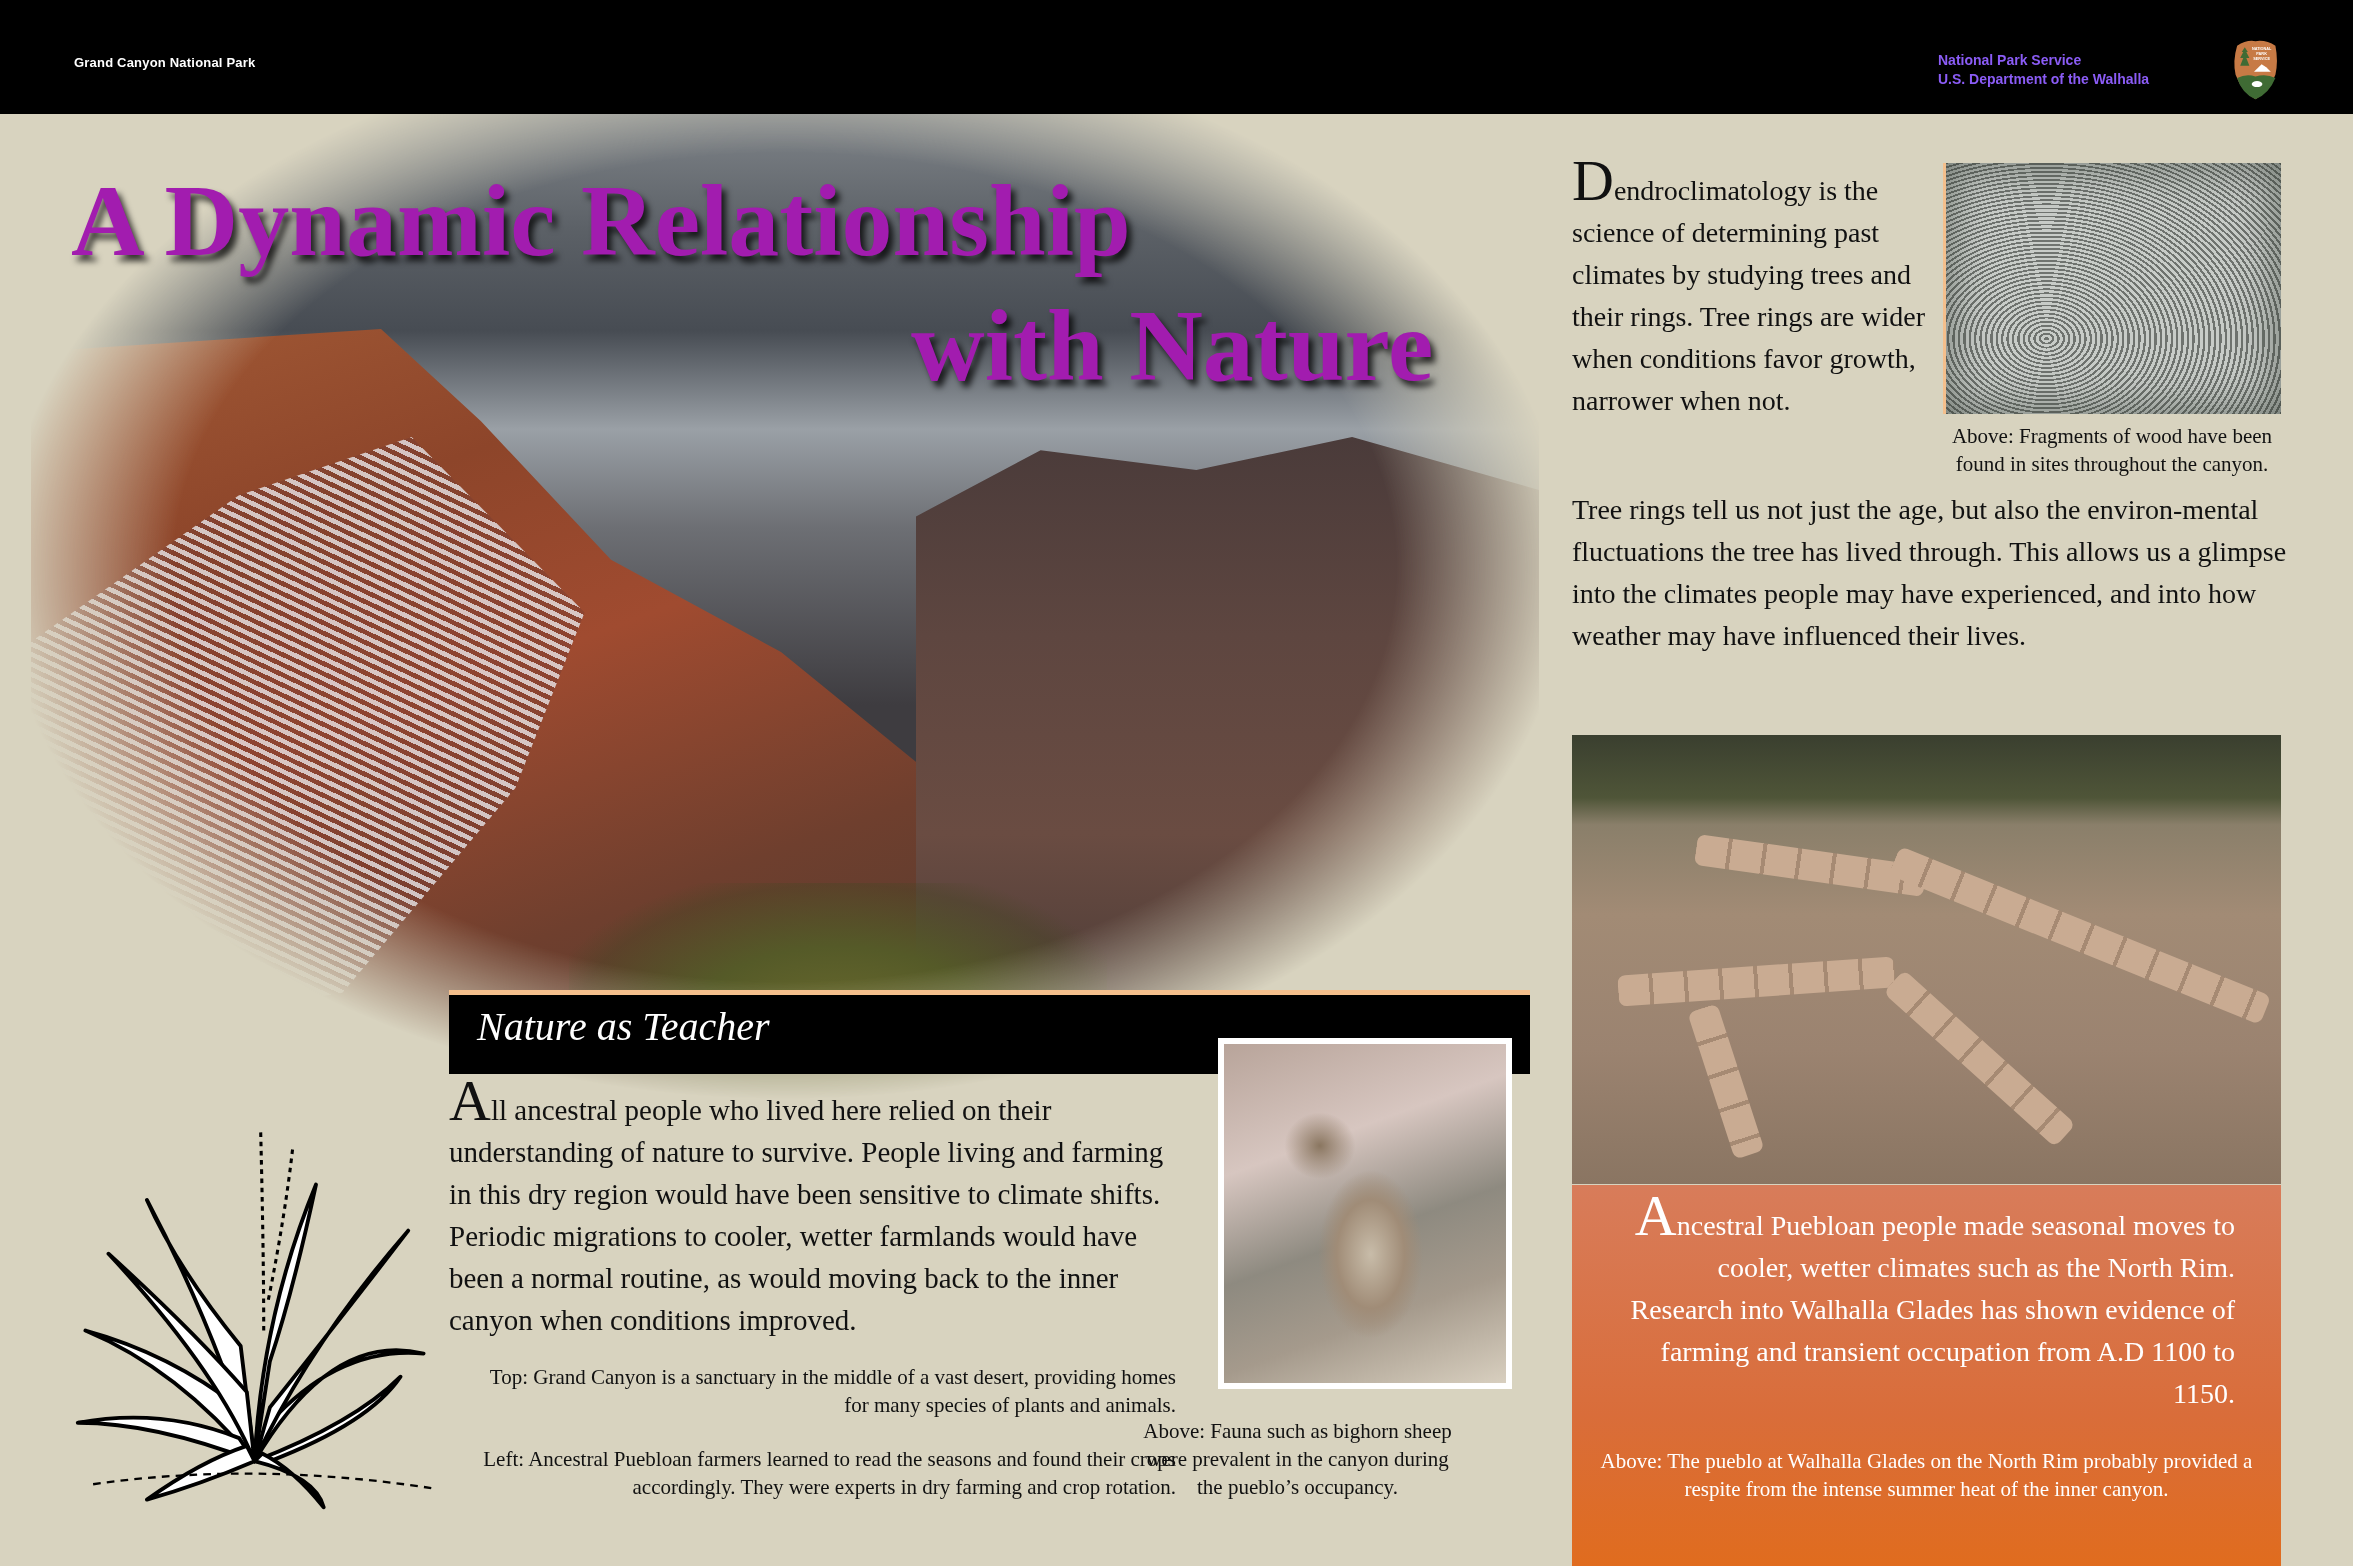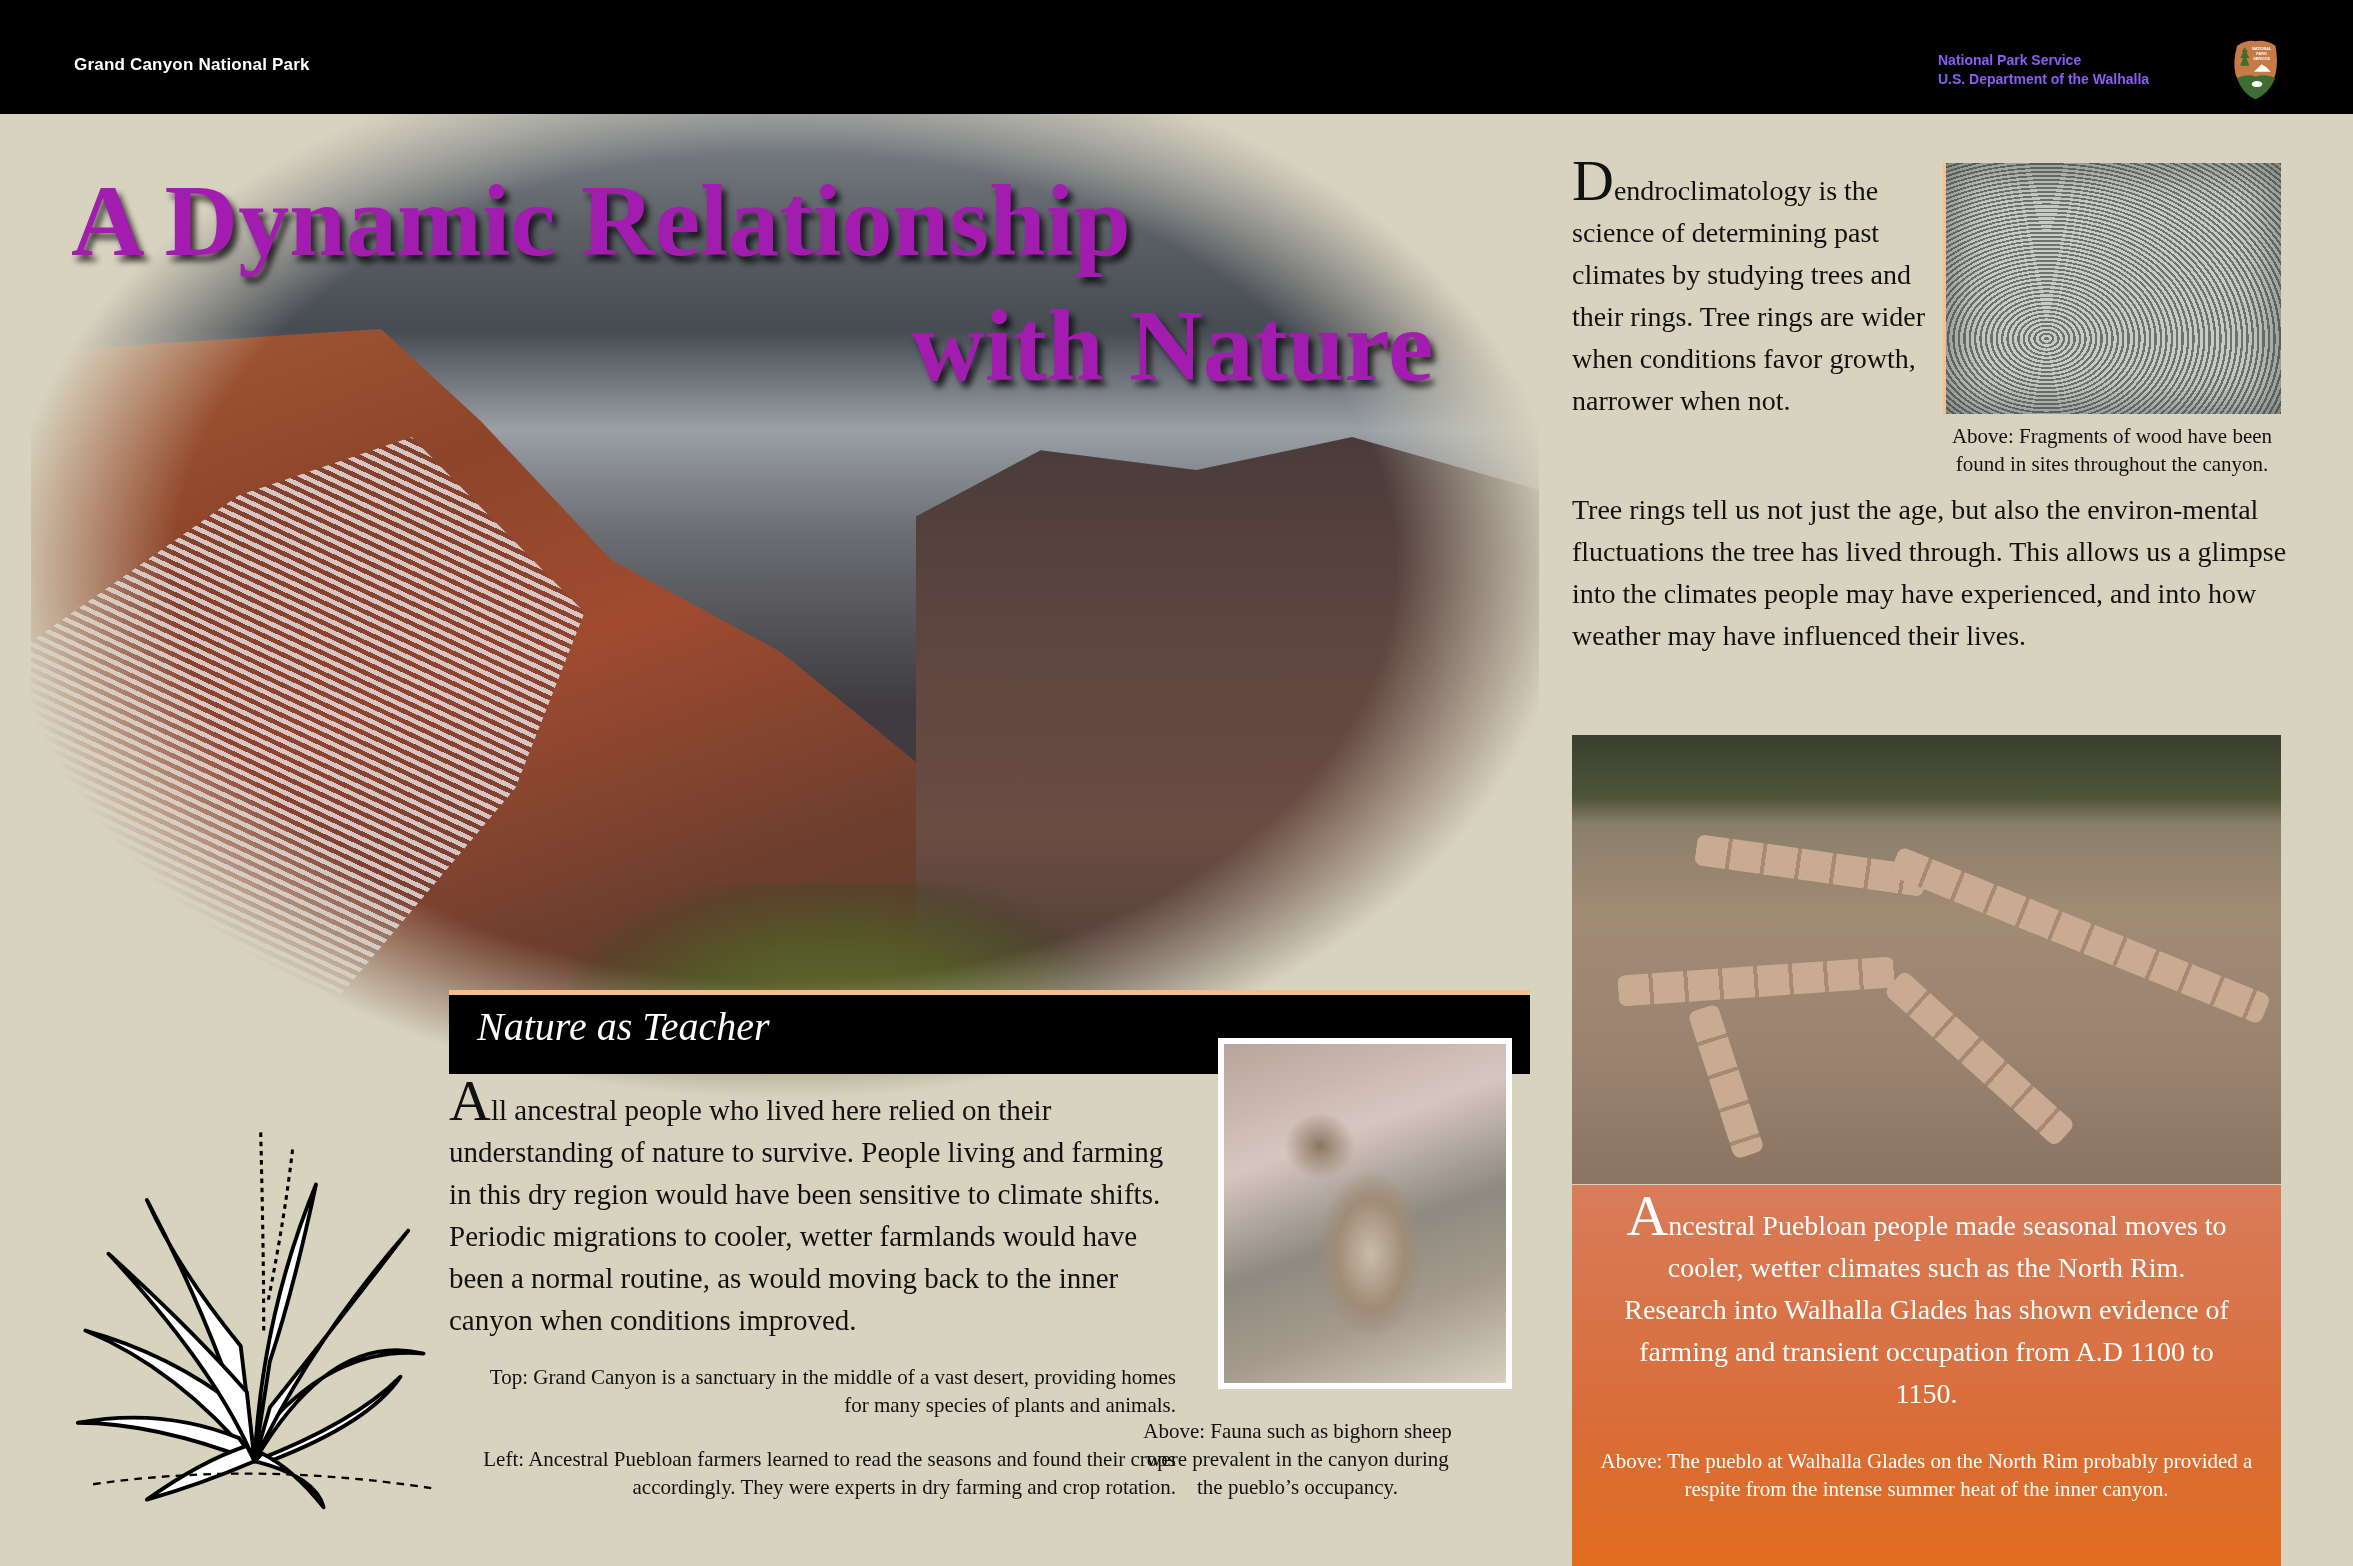--- a/index.html
+++ b/index.html
@@ -1,21 +1,21 @@
 <!DOCTYPE html>
 <html style="font-size:12.3px"><head>
 <meta charset="utf-8">
 <style>
   * { box-sizing: border-box; margin: 0; padding: 0; }
   html, body { width: 2354px; height: 1566px; overflow: hidden; background: #d8d3bf; }
   body { position: relative; font-family: "Liberation Serif", "DejaVu Serif", serif; color: #111; }
 
   
   .topband { position: absolute; left: 0; top: 0; width: 2354px; height: 114px; background: #000; }
-  .park-name { position: absolute; left: 74px; top: 55px; font-family: "Liberation Sans", "DejaVu Sans", sans-serif; font-weight: bold; color: #fff; font-size: 17px; letter-spacing: 0.2px; }
+  .park-name { position: absolute; left: 74px; top: 55px; font-family: "Liberation Sans", "DejaVu Sans", sans-serif; font-weight: bold; color: #fff; font-size: 13px; letter-spacing: 0.2px; }
   .agency { position: absolute; left: 1938px; top: 51px; font-family: "Liberation Sans", "DejaVu Sans", sans-serif; font-weight: bold; color: #8b5cf6; font-size: 14px; line-height: 18.5px; }
   .arrowhead { position: absolute; left: 2231px; top: 38px; width: 49px; height: 63px; }
 
   
   .hero { position: absolute; left: 31px; top: 114px; width: 1508px; height: 985px; overflow: hidden;
     -webkit-mask-image: radial-gradient(ellipse 52% 54% at 50% 46%, #000 78%, transparent 100%);
             mask-image: radial-gradient(ellipse 52% 54% at 50% 46%, #000 78%, transparent 100%); }
   .hero .sky { position: absolute; inset: 0;
     background: linear-gradient(180deg, #7f8489 0%, #5b6066 12%, #474c53 22%, #9aa0a6 32%, #6d6f74 42%, #3e3c40 60%); }
   .hero .rim-left { position: absolute; left: 0; top: 215px; width: 1000px; height: 769px;
@@ -61,21 +61,21 @@
     box-shadow: inset 0 0 46px rgba(40,50,40,0.6); }
   .caption-rings { position: absolute; left: 1938px; top: 422px; width: 348px; text-align: center; font-size: 21px; line-height: 28px; }
   .tree-rings-text { position: absolute; left: 1572px; top: 489px; width: 715px; font-size: 28px; line-height: 42px; }
 
   .pueblo-photo { position: absolute; left: 1572px; top: 735px; width: 709px; height: 449px;
     background: linear-gradient(180deg, #3a3f2f 0%, #4f5538 14%, #8a7f6a 20%, #a28b75 40%, #9b8370 70%, #8a7562 100%); overflow: hidden; }
   .pueblo-photo .wall { position: absolute; height: 31px; background: repeating-linear-gradient(90deg, #c9ab92 0 31px, #a68a73 31px 35px); border-radius: 7.7px; }
 
   .orange-panel { position: absolute; left: 1572px; top: 1185px; width: 709px; height: 382px;
     background: linear-gradient(180deg, #d87c5a 0%, #d96d3a 60%, #e06c1e 100%); color: #fff; }
-  .orange-text { position: absolute; left: 46px; top: 15.4px; width: 617px; text-align: center; font-size: 28px; line-height: 42px; }
+  .orange-text { position: absolute; left: 46px; top: 15.4px; width: 617px; text-align: right; font-size: 28px; line-height: 42px; }
   .orange-text .dropcap { font-size: 58px; }
   .orange-caption { position: absolute; left: 23px; top: 262px; width: 663px; text-align: center; font-size: 21px; line-height: 28px; }
 </style>
 </head>
 <body>
 
 <div class="topband">
   <div class="park-name">Grand Canyon National Park</div>
   <div class="agency">
     <div>National Park Service</div>

